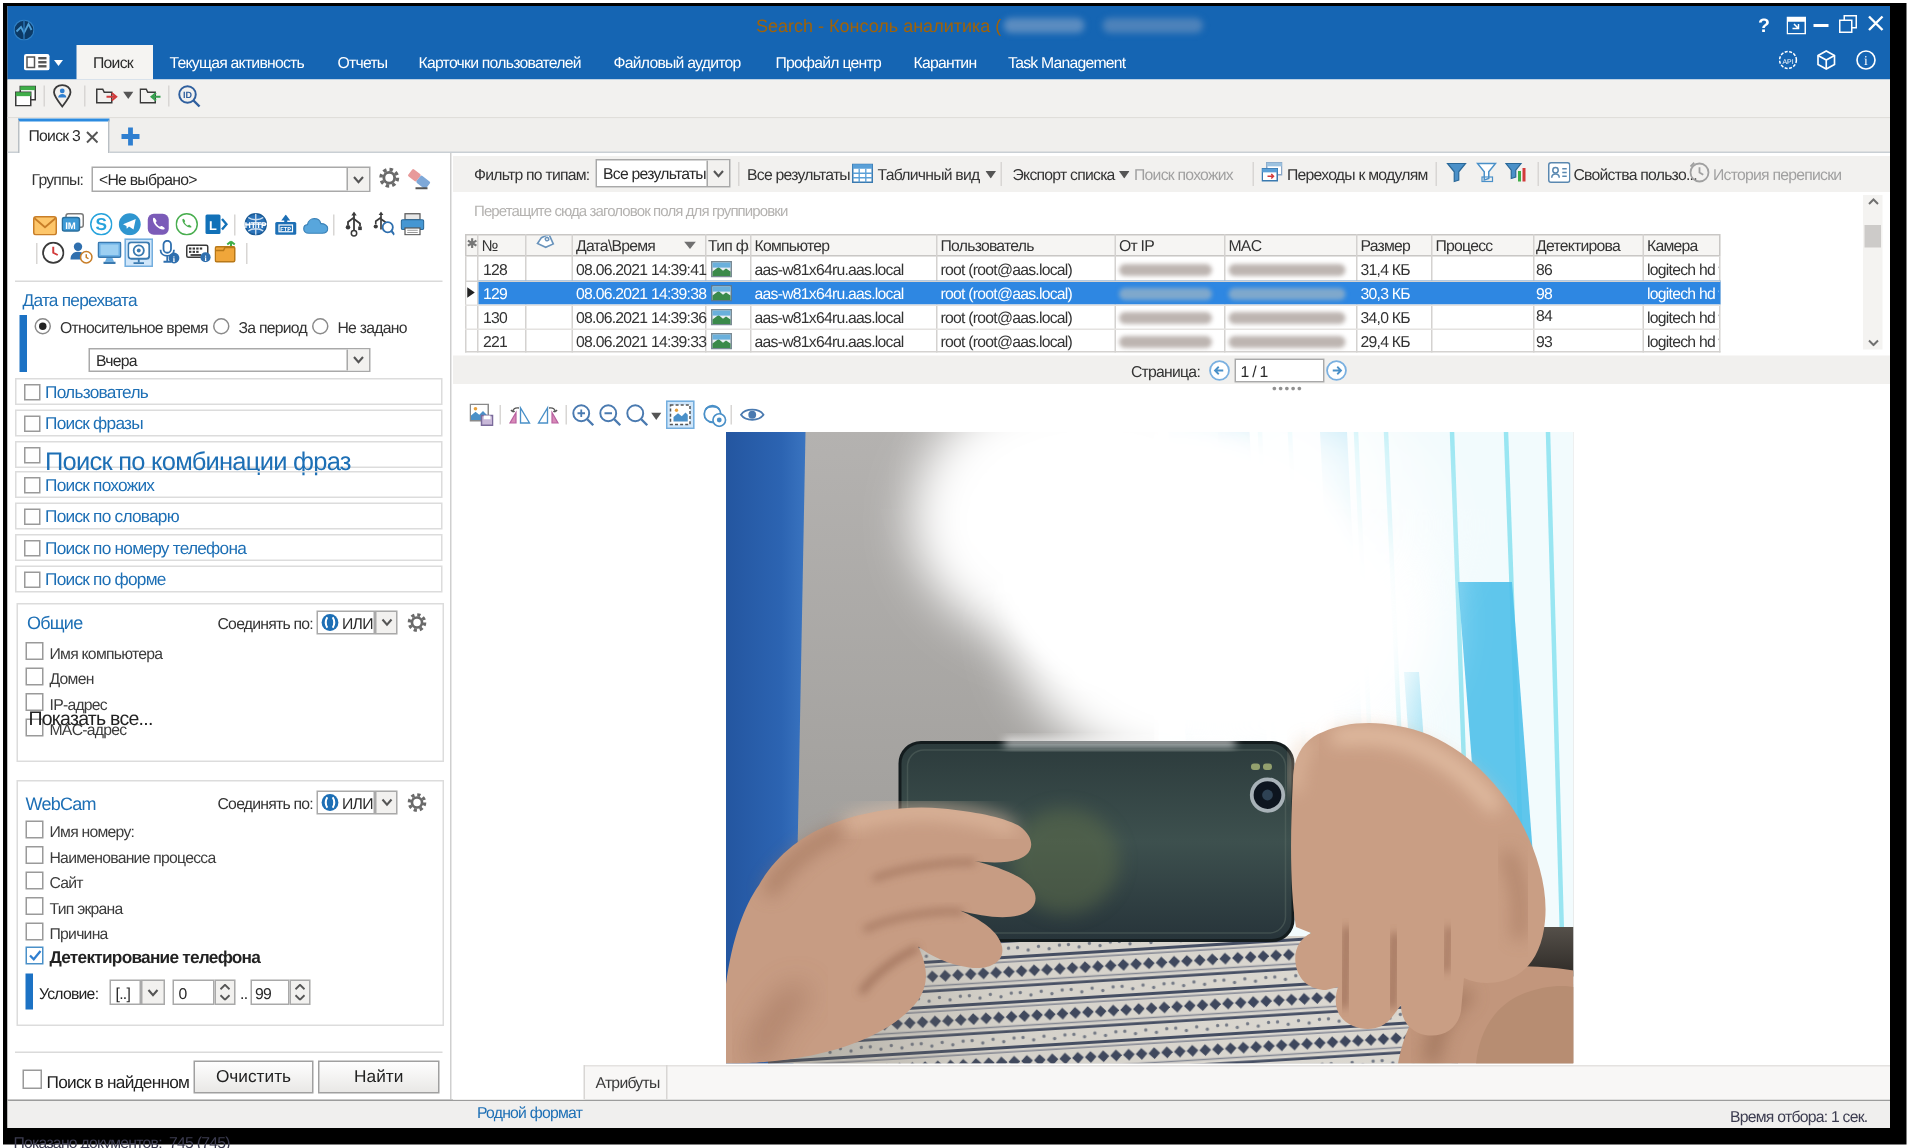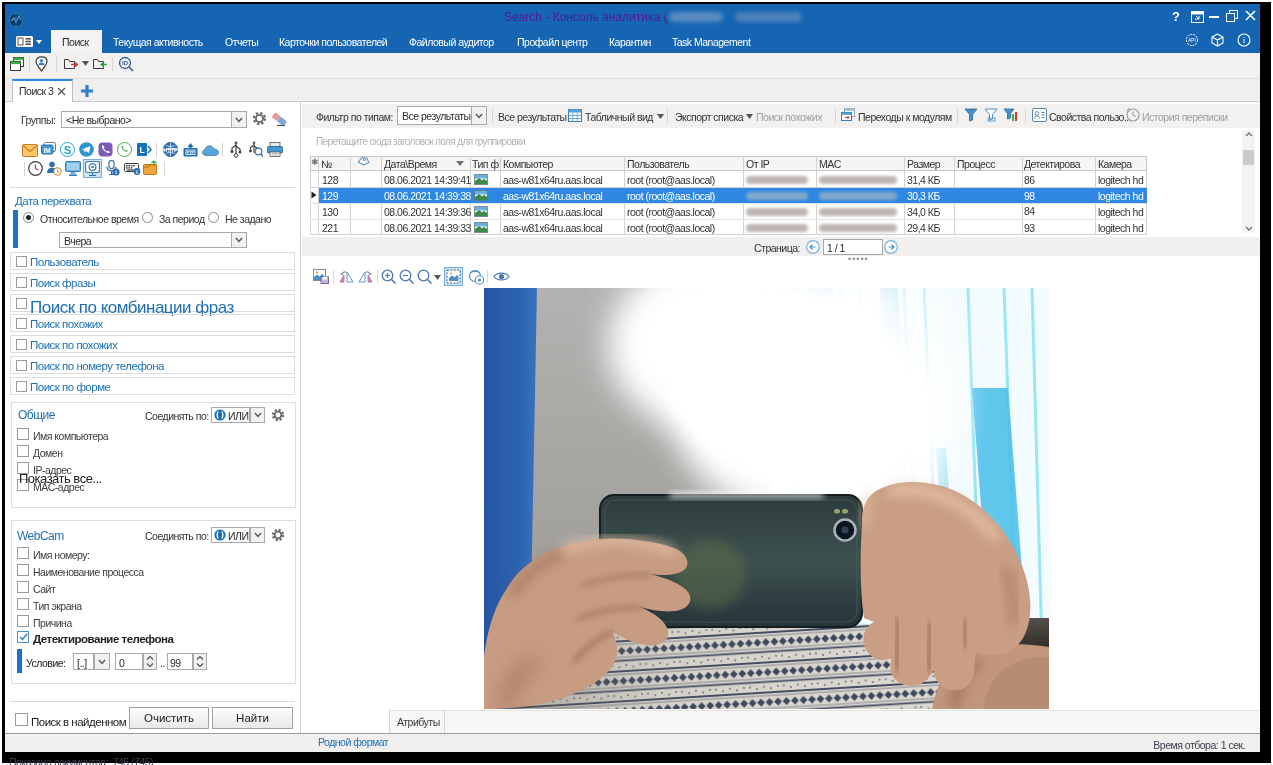--- a/index.html
+++ b/index.html
@@ -28,21 +28,21 @@
 
 <div class="a" style="left:5px;top:733px;width:1255px;height:19px;background:#f0efee;border-top:1px solid #9c9c9c"></div>
 <div class="a t" style="left:9px;top:756px;color:#3c3c50">Показано документов:&nbsp; 745 (745)</div>
 <div class="a t" style="left:1000px;top:739px;width:245px;text-align:right;color:#3c3c50;font-size:10.5px">Время отбора: 1 сек.</div>
 
 <svg class="a" style="left:9px;top:13px" width="14" height="14" viewBox="0 0 14 14">
     <circle cx="7" cy="7" r="6.6" fill="#0c3a66" stroke="#2f7fc4" stroke-width="0.8"></circle>
     <path d="M2,8 L5,5 L7,9 L10,3 L12,7" stroke="#4fa0d8" stroke-width="1.2" fill="none"></path>
     <path d="M7,1 L7,13" stroke="#2f7fc4" stroke-width="0.8"></path>
   </svg>
-<div class="a t" style="left:504px;top:10px;color:#4c1d95;font-size:12px;letter-spacing:0">Search - Консоль аналитика (</div>
+<div class="a t" style="left:504px;top:10px;color:#a16207;font-size:12px;letter-spacing:0">Search - Консоль аналитика (</div>
 <div class="a" style="left:669px;top:12px;width:54px;height:10px;background:#5b8cc0;border-radius:5px;filter:blur(2px)"></div>
 <div class="a" style="left:735px;top:12px;width:67px;height:10px;background:#4d82ba;border-radius:5px;filter:blur(2px)"></div>
 <div class="a" style="left:1172px;top:9px;color:#fff;font-size:13px;font-weight:bold">?</div>
 <svg class="a" style="left:1191px;top:11px" width="13" height="12" viewBox="0 0 13 12">
     <rect x="0.5" y="0.5" width="12" height="11" fill="none" stroke="#fff"></rect>
     <rect x="0.5" y="0.5" width="12" height="3" fill="#fff"></rect>
     <path d="M4,8 L8,8 L8,5 M8,8 L5,5" stroke="#fff" fill="none"></path>
   </svg>
 <div class="a" style="left:1209px;top:16px;width:10px;height:2px;background:#fff"></div>
 <svg class="a" style="left:1226px;top:10px" width="12" height="12" viewBox="0 0 12 12">
@@ -293,21 +293,21 @@
 <div class="a cb" style="left:16px;top:277px;width:11px;height:11px"></div>
 <div class="a t blue" style="left:30px;top:277px;font-size:11.5px">Поиск фразы</div>
 <div class="a" style="left:10px;top:294px;width:285px;height:18px;border:1px solid #dcdcdc"></div>
 <div class="a cb" style="left:16px;top:298px;width:11px;height:11px"></div>
 <div class="a t blue" style="left:30px;top:298px;font-size:17px">Поиск по комбинации фраз</div>
 <div class="a" style="left:10px;top:314px;width:285px;height:18px;border:1px solid #dcdcdc"></div>
 <div class="a cb" style="left:16px;top:318px;width:11px;height:11px"></div>
 <div class="a t blue" style="left:30px;top:318px;font-size:11.5px">Поиск похожих</div>
 <div class="a" style="left:10px;top:335px;width:285px;height:18px;border:1px solid #dcdcdc"></div>
 <div class="a cb" style="left:16px;top:339px;width:11px;height:11px"></div>
-<div class="a t blue" style="left:30px;top:339px;font-size:11.5px">Поиск по похожих</div>
+<div class="a t blue" style="left:30px;top:339px;font-size:11.5px">Поиск по словарю</div>
 <div class="a" style="left:10px;top:356px;width:285px;height:18px;border:1px solid #dcdcdc"></div>
 <div class="a cb" style="left:16px;top:360px;width:11px;height:11px"></div>
 <div class="a t blue" style="left:30px;top:360px;font-size:11.5px">Поиск по номеру телефона</div>
 <div class="a" style="left:10px;top:377px;width:285px;height:18px;border:1px solid #dcdcdc"></div>
 <div class="a cb" style="left:16px;top:381px;width:11px;height:11px"></div>
 <div class="a t blue" style="left:30px;top:381px;font-size:11.5px">Поиск по форме</div>
 <div class="a" style="left:11px;top:402px;width:285px;height:106px;border:1px solid #dcdcdc"></div>
 <div class="a t blue" style="left:18px;top:408px;font-size:12px">Общие</div>
 <div class="a t" style="left:145px;top:410px">Соединять по:</div>
 <div class="a" style="left:211px;top:407px;width:39px;height:16px;border:1px solid #a9a9a9;background:#fff"></div>

